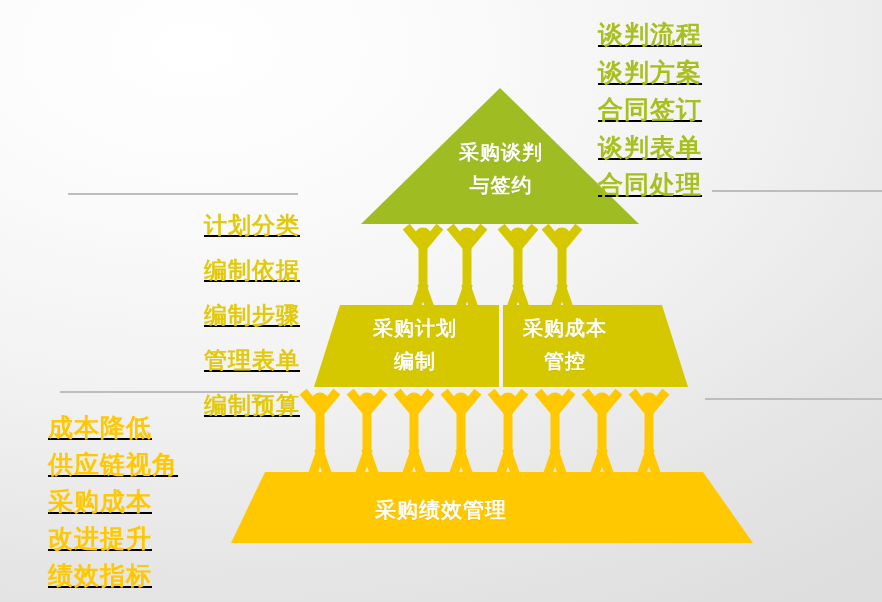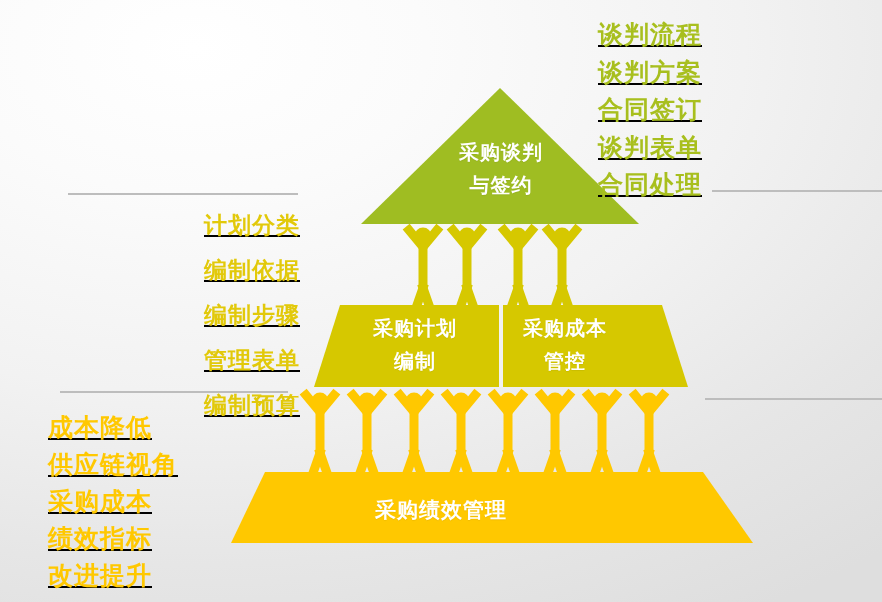--- a/index.html
+++ b/index.html
@@ -256,17 +256,17 @@
     <div class="lbl">编制步骤</div>
     <div class="lbl">管理表单</div>
     <div class="lbl">编制预算</div>
   </div>
 
 
   <div class="label-group" id="group-performance">
     <div class="lbl">成本降低</div>
     <div class="lbl">供应链视角</div>
     <div class="lbl">采购成本</div>
+    <div class="lbl">改进提升</div>
     <div class="lbl">绩效指标</div>
-    <div class="lbl">改进提升</div>
   </div>
 
 </div>
 
 </body></html>

